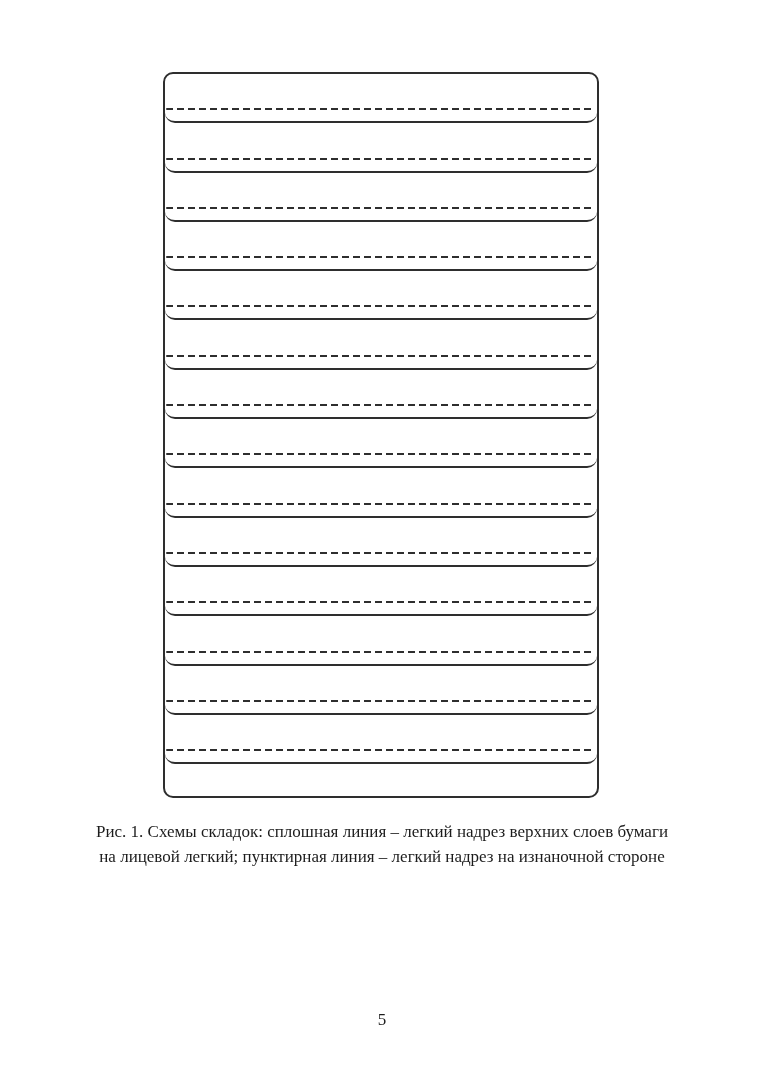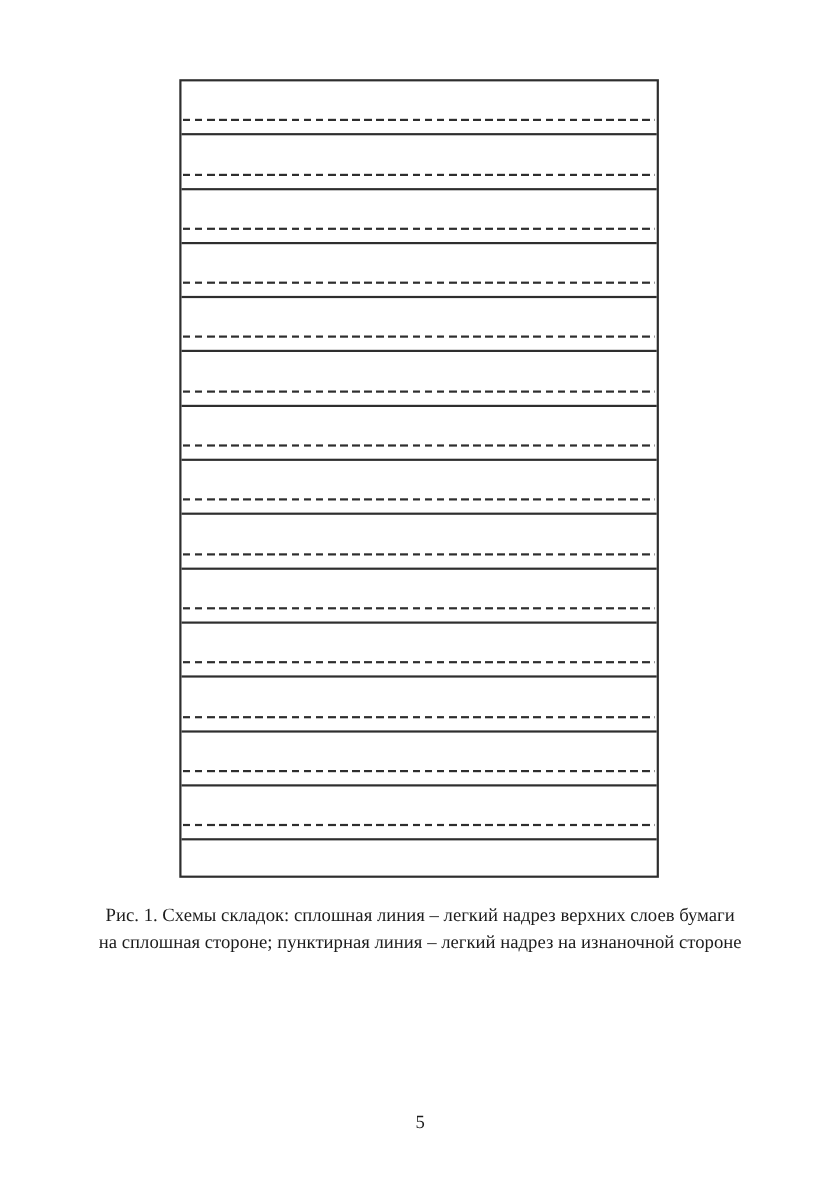--- a/index.html
+++ b/index.html
@@ -1,20 +1,20 @@
 <!DOCTYPE html>
 <html style="--line-color: #2e2e2e; --ink-color: #1c1c1c; --page-bg: #ffffff;"><head>
 <meta charset="utf-8">
 <style>
   :root{
     --line-color:#2e2e2e;
     --ink-color:#1c1c1c;
     --page-bg:#ffffff;
   }
-  *{margin:0;padding:0;box-sizing:border-box;}
+  *{margin:0;padding:0;box-sizing:border-box;border-radius:10px;}
   html,body{background:#fff;}
   .page{
     position:relative;
     width:764px;
     height:1080px;
     background:var(--page-bg);
     font-family:"Liberation Serif", serif;
     color:var(--ink-color);
     overflow:hidden;
   }
@@ -123,19 +123,19 @@
           <div class="dashed-line"></div>
         </div>
         <div class="panel">
           <div class="dashed-line"></div>
         </div>
         <div class="trailing-panel"></div>
     </div>
 
     <figcaption class="caption">
       <div>Рис. 1. Схемы складок: сплошная линия – легкий надрез верхних слоев бумаги</div>
-      <div>на сплошная стороне; пунктирная линия – легкий надрез на изнаночной стороне</div>
+      <div>на лицевой легкий; пунктирная линия – легкий надрез на изнаночной стороне</div>
     </figcaption>
   </figure>
 
   <div class="page-number">5</div>
 
 </div>
 
 </body></html>

